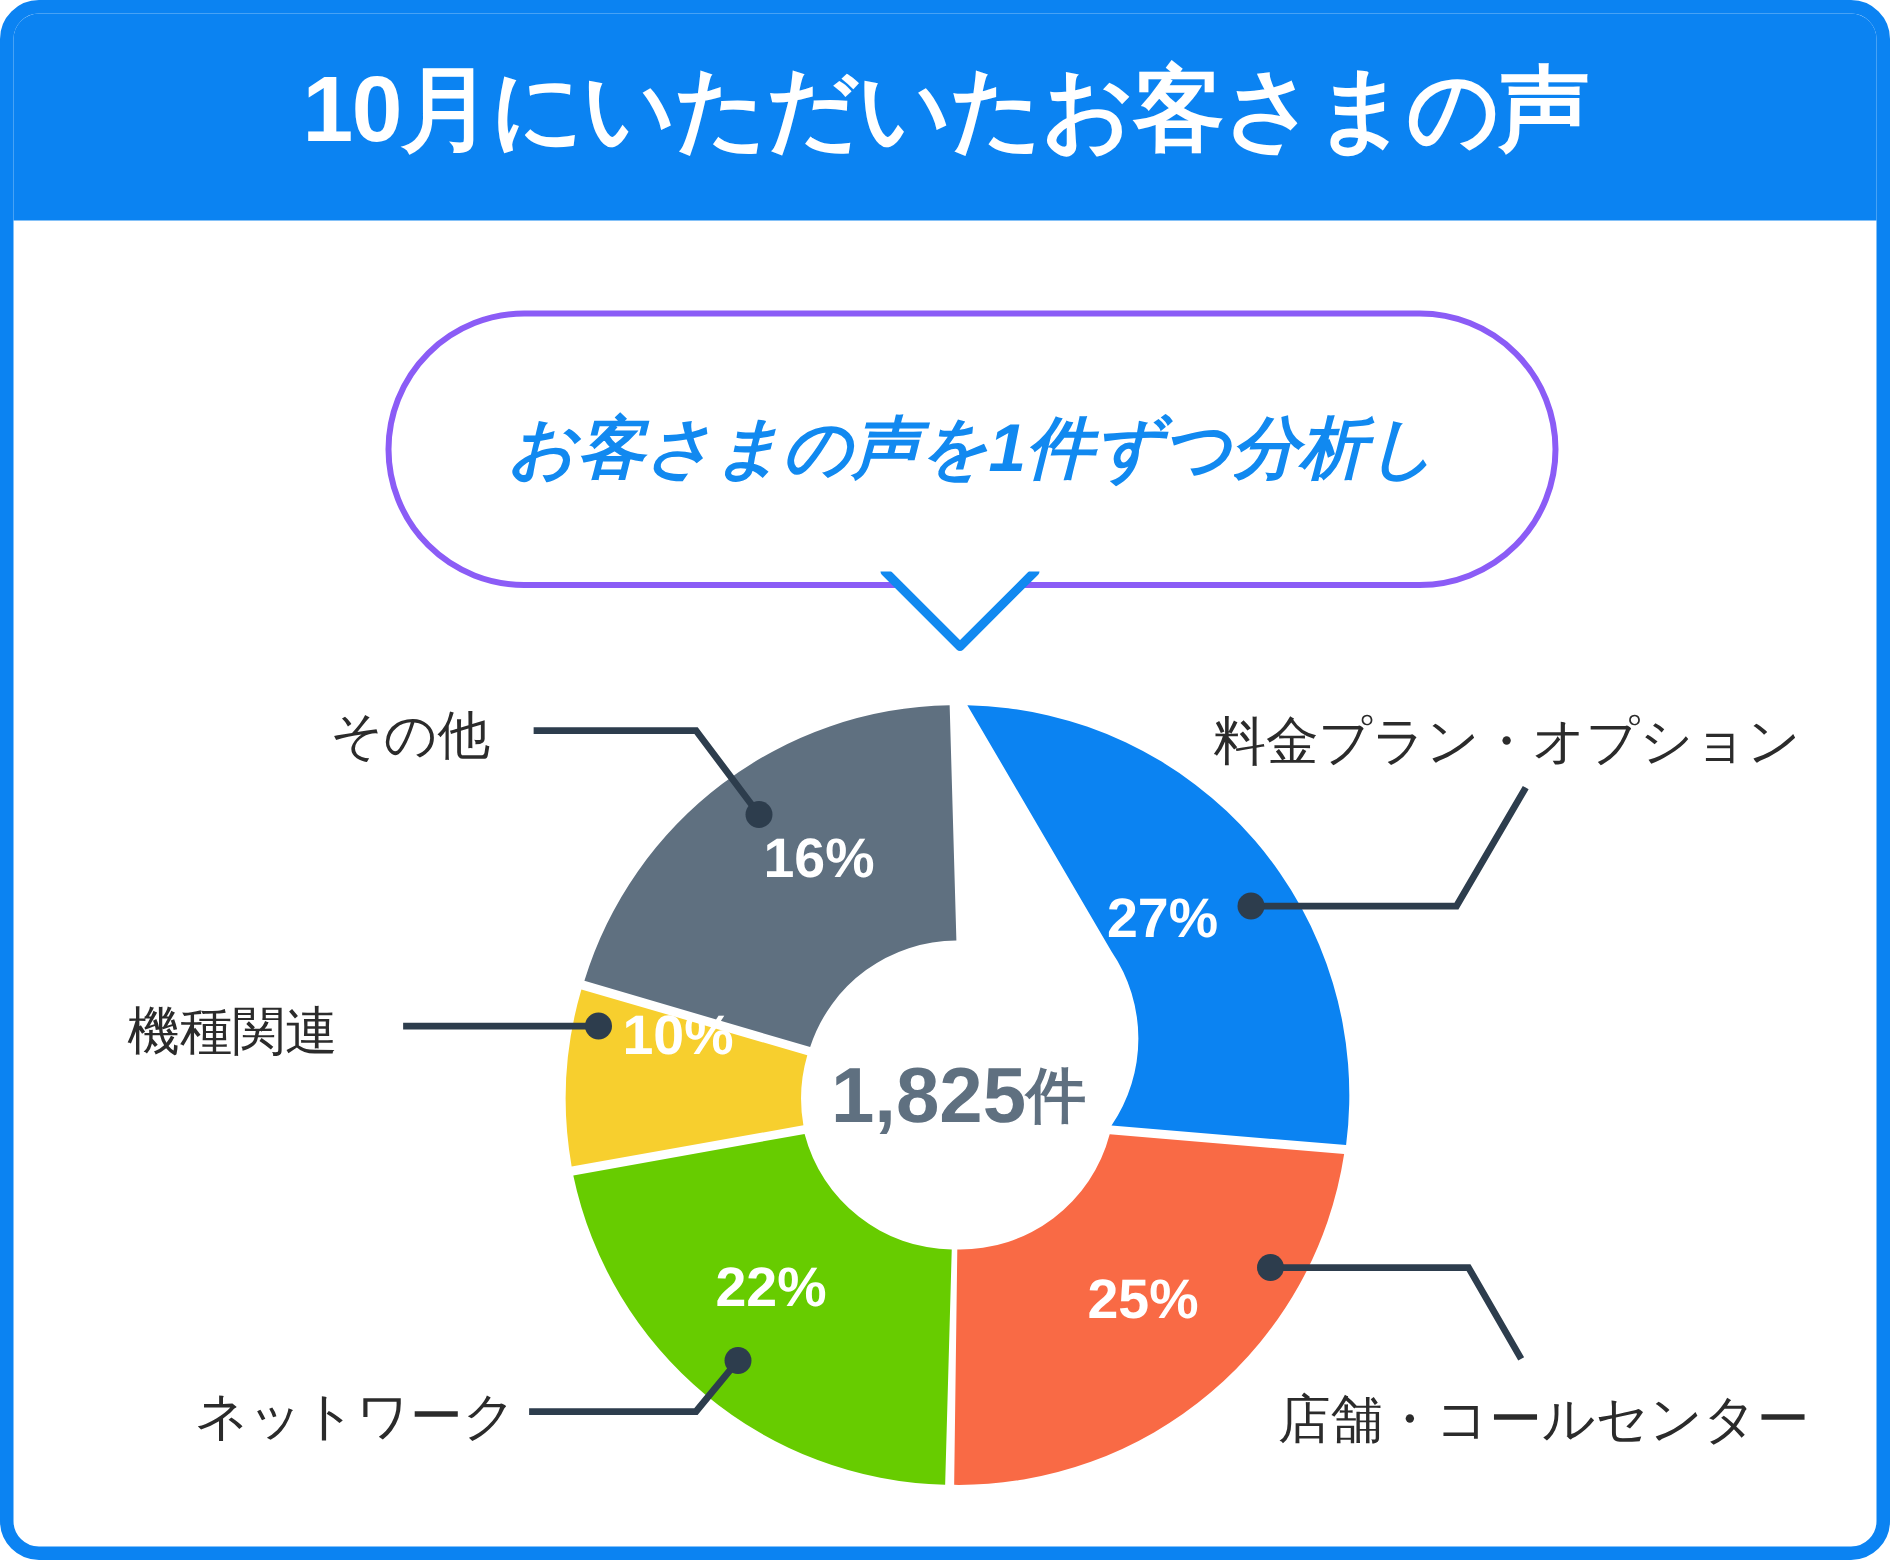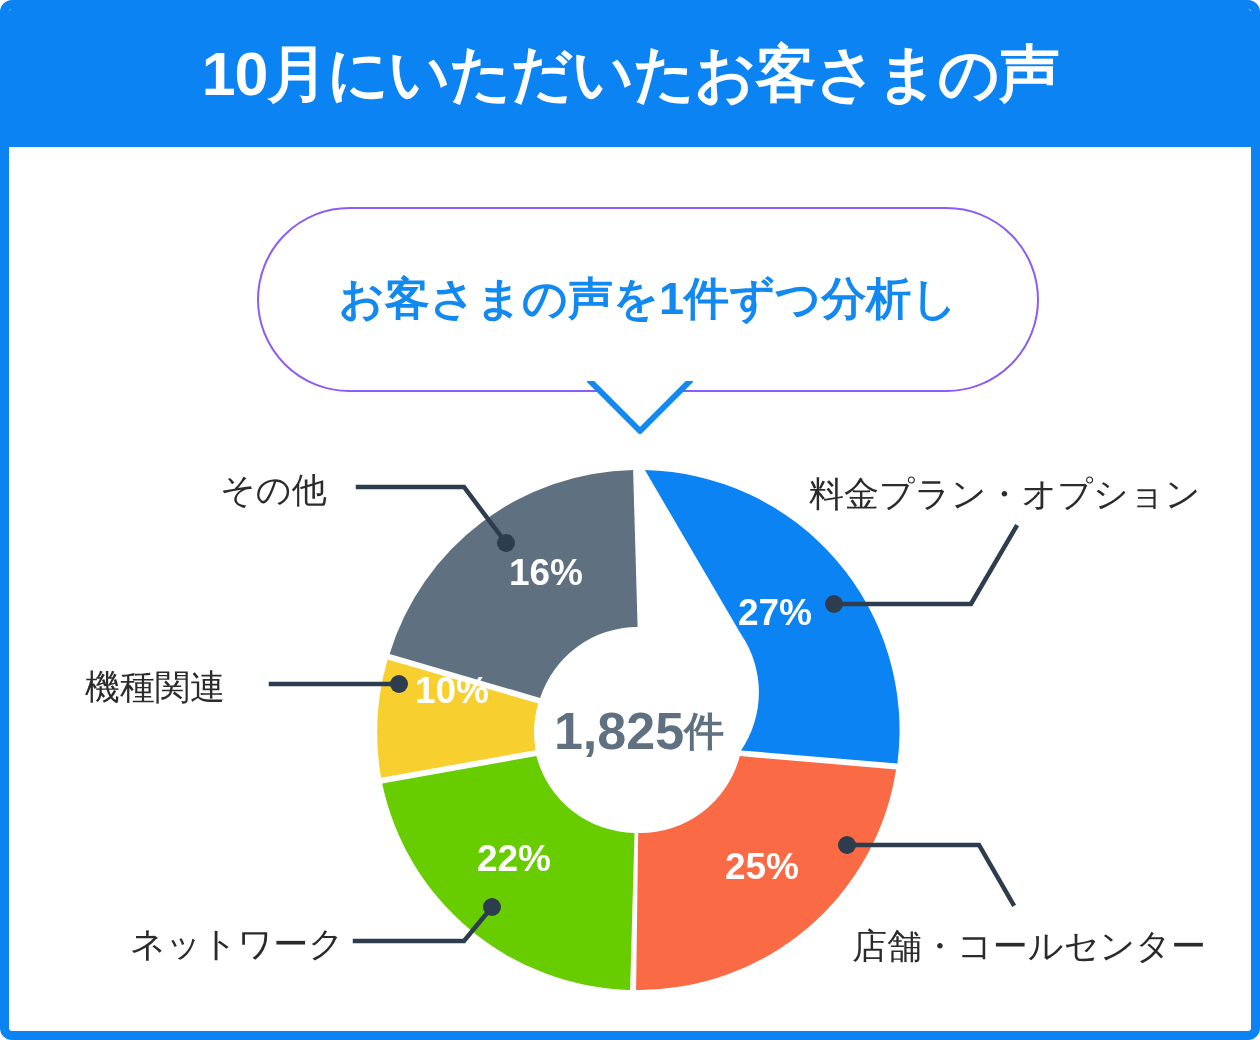--- a/index.html
+++ b/index.html
@@ -15,21 +15,21 @@
   }
 
   .card {
     position: absolute;
     left: 0;
     top: 0;
     width: 1260px;
     height: 1040px;
     box-sizing: border-box;
     border: 9px solid #0B83F2;
-    border-radius: 12px;
+    border-radius: 26px;
     background: #ffffff;
     overflow: hidden;
   }
 
   .card-header {
     position: absolute;
     left: -9px;
     top: -9px;
     width: 1260px;
     height: 147px;
@@ -52,27 +52,28 @@
   }
 
   
   .bubble {
     position: absolute;
     left: 248px;
     top: 198px;
     width: 782px;
     height: 185px;
     box-sizing: border-box;
-    border: 2px solid #8b5cf6;
+    border: 4px solid #8b5cf6;
     border-radius: 95px;
     background: #ffffff;
     display: flex;
     flex-direction: column;
     align-items: center;
     justify-content: center;
+    font-style: italic;
   }
   .bubble-line {
     color: #1189F0;
     font-size: 45px;
     font-weight: bold;
     line-height: 1.38;
     white-space: nowrap;
     letter-spacing: 0px;
   }
   .bubble-tail {

